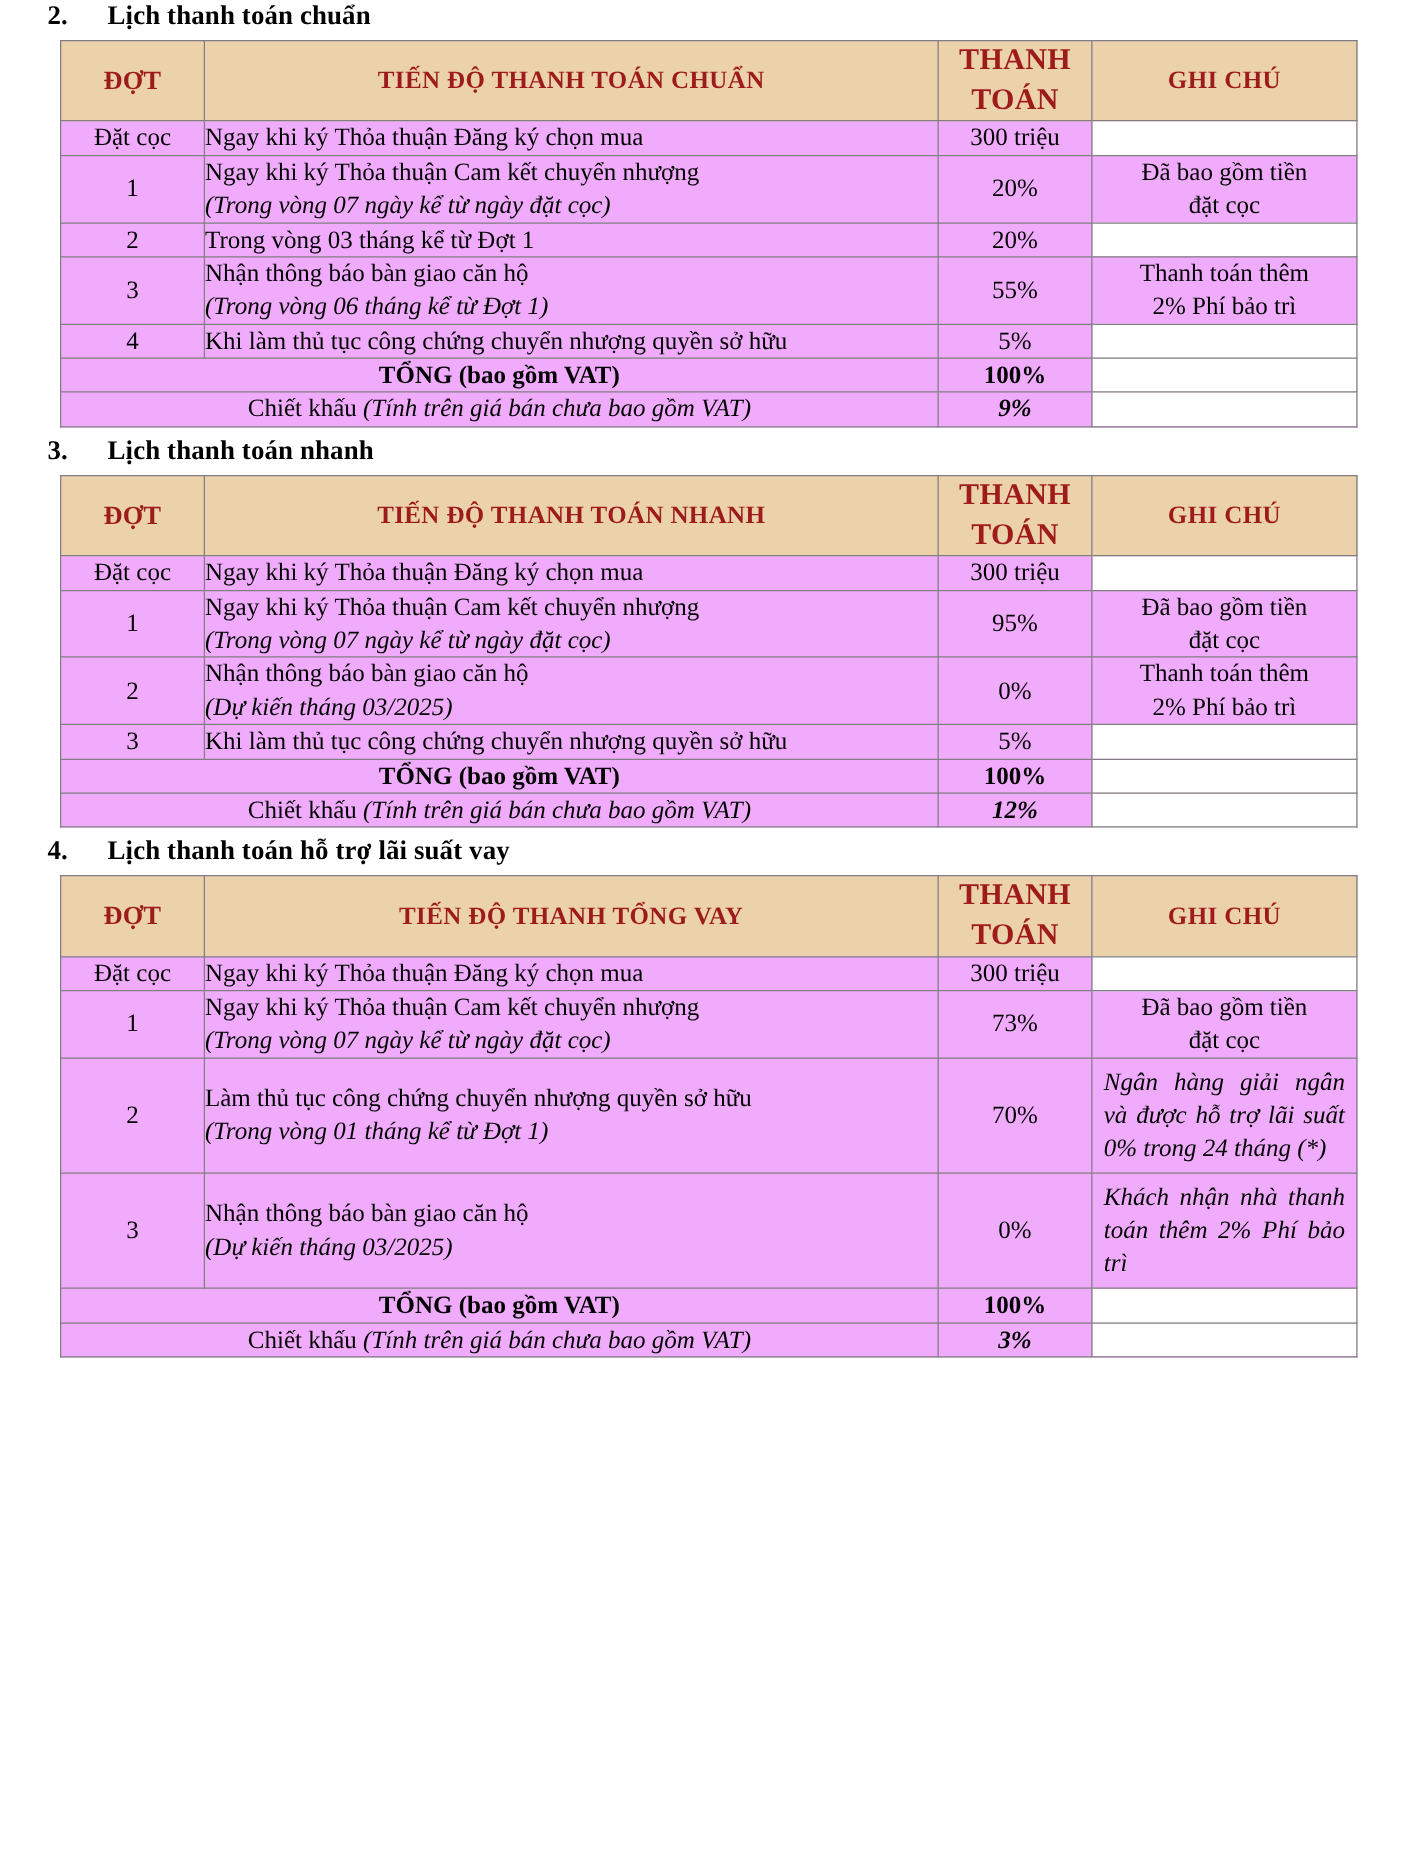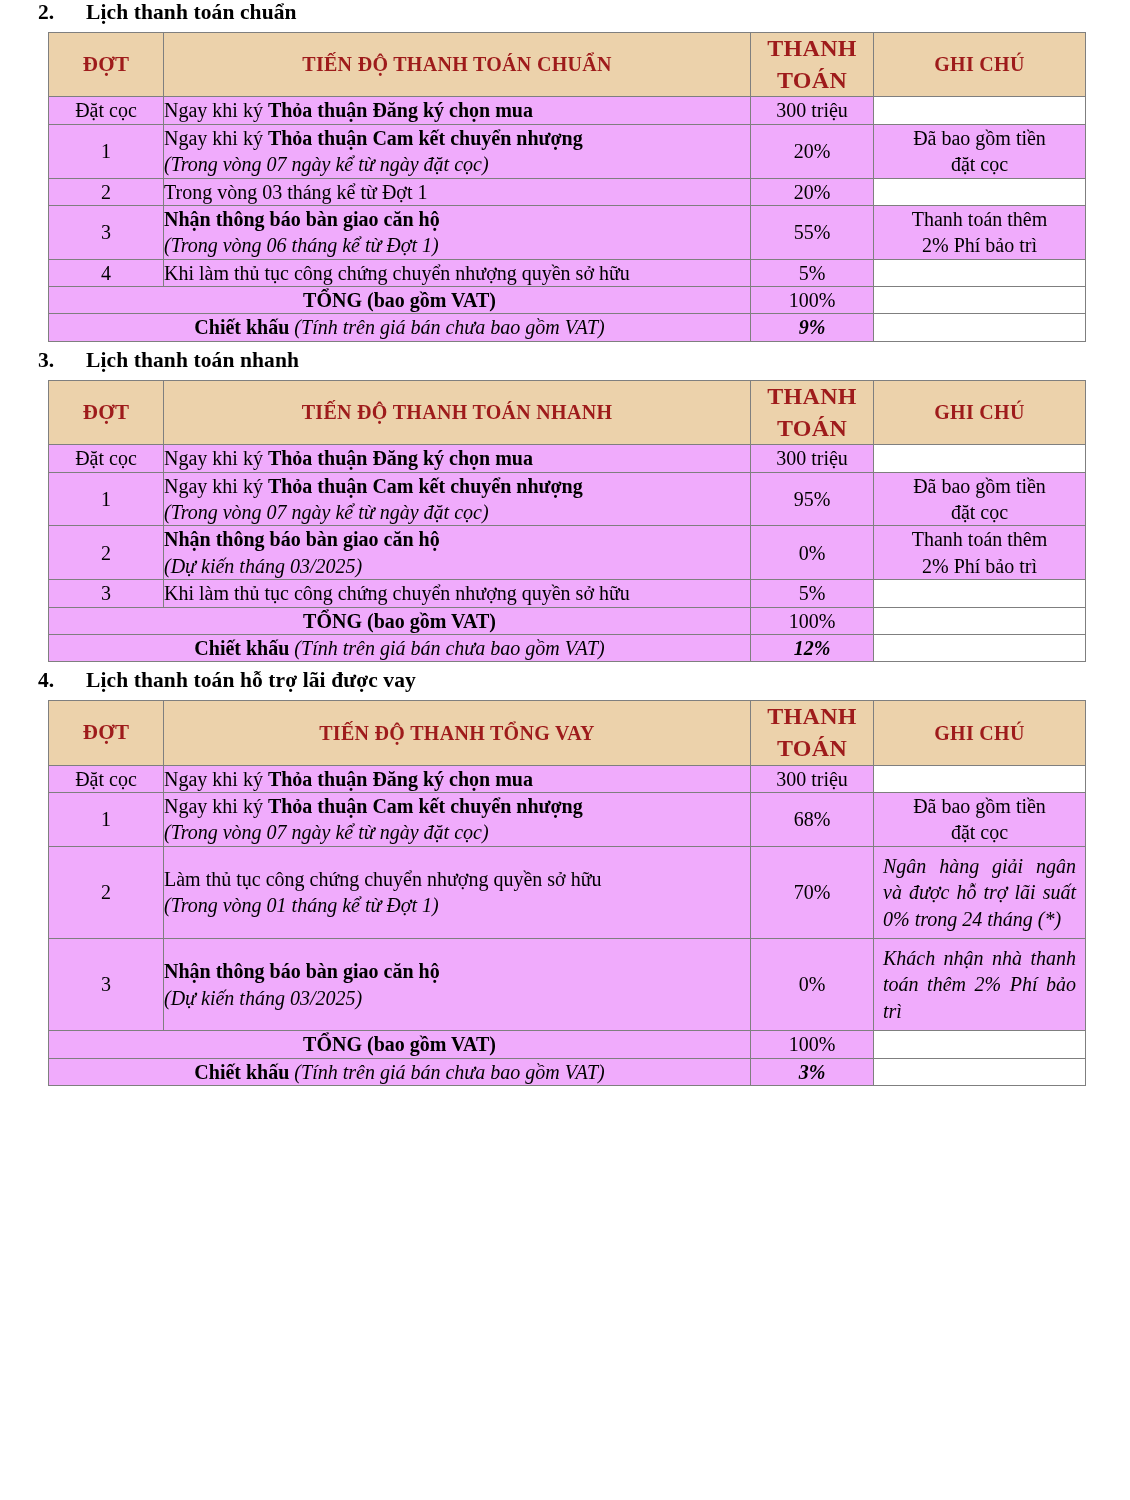--- a/index.html
+++ b/index.html
@@ -102,34 +102,34 @@
     line-height: 1.38;
   }
   td.note.justify {
     text-align: justify;
     text-align-last: left;
     padding: 6px 9px;
     font-style: italic;
   }
 
   .ln { display: block; }
-  .b  { font-weight: bold; }
+  .b  { font-weight: normal; }
   .it { font-style: italic; }
 
   
   td.total-label {
     text-align: center;
     font-weight: bold;
     font-size: 21px;
     padding: 8px 4px;
     margin-left: 17px;
   }
   td.total-val {
     text-align: center;
-    font-weight: normal;
+    font-weight: bold;
     font-size: 20.5px;
     padding: 8px 2px;
   }
   td.disc-label {
     text-align: center;
     font-size: 21px;
     padding: 8px 4px;
   }
   td.disc-val {
     text-align: center;
@@ -311,21 +311,21 @@
               <td class="disc-val">12%</td>
               <td class="note blank"></td>
             </tr>
           </tbody>
         </table>
         <div class="sp-after-table"></div>
       </div>
       <div class="section">
         <div class="sec-title">
           <span class="sec-num">4.</span>
-          <span class="sec-label">Lịch thanh toán hỗ trợ lãi được vay</span>
+          <span class="sec-label">Lịch thanh toán hỗ trợ lãi suất vay</span>
         </div>
         <div class="sec-gap"></div>
         <table class="sched">
           <colgroup>
             <col class="c-dot">
             <col class="c-desc">
             <col class="c-pay">
             <col class="c-note">
           </colgroup>
           <thead>
@@ -347,21 +347,21 @@
               </td>
               <td class="pay">300 triệu</td>
               <td class="note blank"></td>
             </tr>
             <tr>
               <td class="dot">1</td>
               <td class="desc">
                 <div class="ln"><span>Ngay khi ký </span><span class="b">Thỏa thuận Cam kết chuyển nhượng</span></div>
                 <div class="ln it">(Trong vòng 07 ngày kể từ ngày đặt cọc)</div>
               </td>
-              <td class="pay">68%</td>
+              <td class="pay">73%</td>
               <td class="note">
                 <span class="ln">Đã bao gồm tiền</span>
                 <span class="ln">đặt cọc</span>
               </td>
             </tr>
             <tr>
               <td class="dot">2</td>
               <td class="desc">
                 <div class="ln"><span>Làm thủ tục công chứng chuyển nhượng quyền sở hữu</span></div>
                 <div class="ln it">(Trong vòng 01 tháng kể từ Đợt 1)</div>

